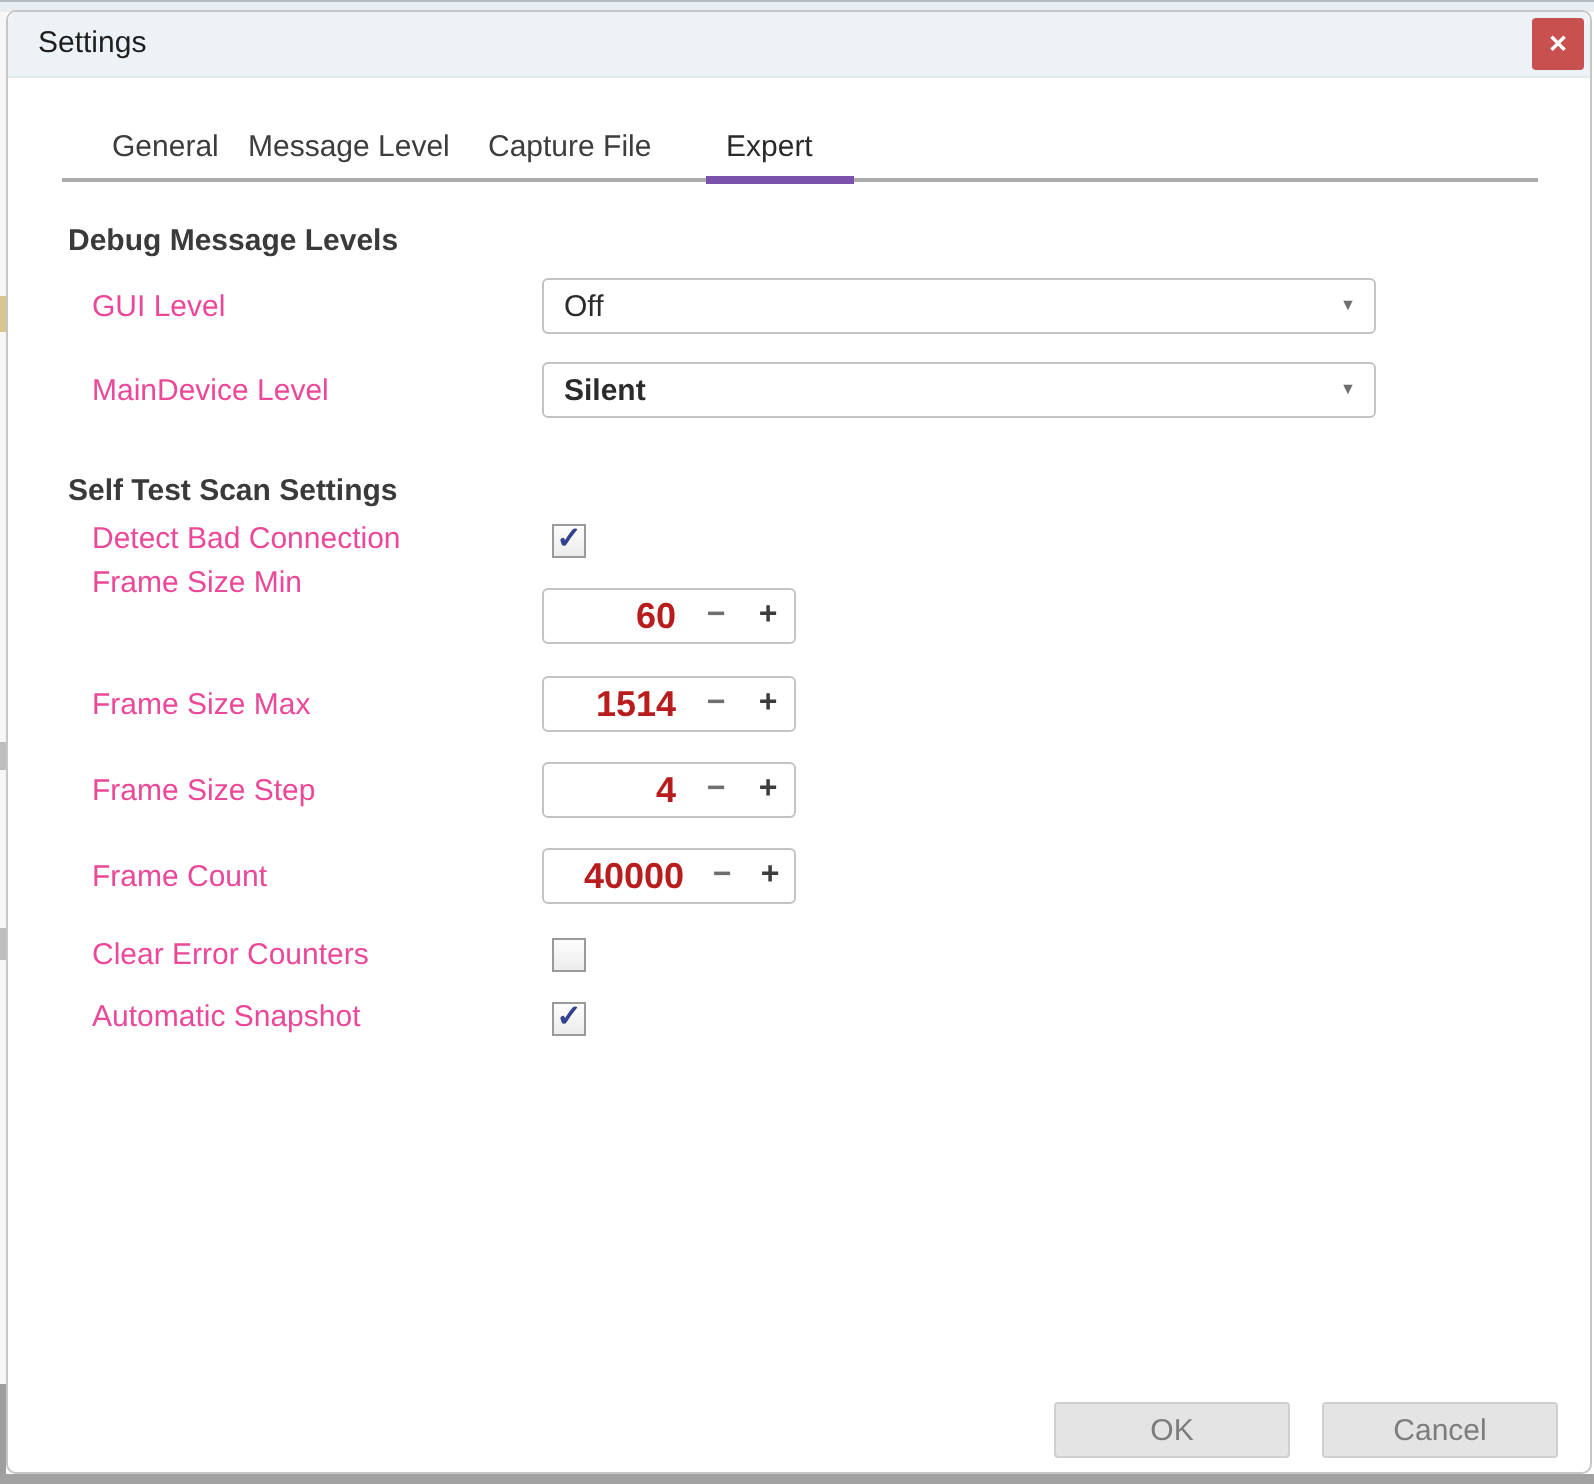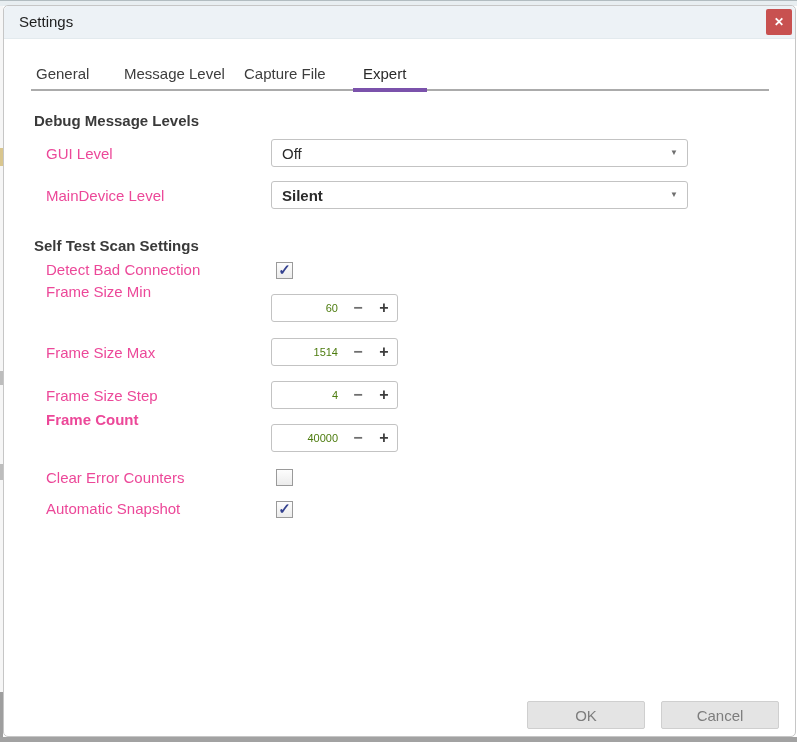--- a/index.html
+++ b/index.html
@@ -24,21 +24,21 @@
   .titlebar{position:absolute;top:0;left:0;right:0;height:33px;background:#edf2f6;
             border-radius:5px 5px 0 0;border-bottom:1px solid #e3eaee;box-sizing:border-box;}
   .title{position:absolute;left:15px;top:0;line-height:32px;font-size:15px;color:#1e1e1e;}
   .close-btn{position:absolute;top:3px;right:3px;width:26px;height:26px;background:var(--close,#c85150);
              border:none;border-radius:2px;padding:0;cursor:pointer;text-align:center;}
   .close-btn span{color:#ffffff;font-size:12px;font-weight:bold;line-height:26px;}
 
   
   .tab{position:absolute;top:56px;height:24px;line-height:24px;font-size:15px;color:#3d3d3d;cursor:pointer;z-index:3;}
   .tab.active{color:#2a2a2a;}
-  .tab-general{left:32px;}
+  .tab-general{left:52px;}
   .tab-message-level{left:120px;}
   .tab-capture-file{left:240px;}
   .tab-expert{left:359px;}
   .tabline{position:absolute;top:83px;left:27px;width:738px;height:2px;background:#ababab;z-index:1;}
   .tab-underline{position:absolute;top:82px;left:349px;width:74px;height:4px;background:var(--accent,#7b52ab);z-index:2;}
 
   
   .section-heading{position:absolute;left:30px;font-size:15px;font-weight:bold;color:#3a3a3a;}
   .heading-debug{top:106px;}
   .heading-selftest{top:231px;}
@@ -49,33 +49,33 @@
             box-sizing:border-box;background:#fff;display:flex;align-items:center;cursor:pointer;}
   .dd-gui{top:133px;}
   .dd-maindevice{top:175px;font-weight:bold;}
   .dd-value{flex:1;padding-left:10px;font-size:15px;color:#2b2b2b;}
   .dd-arrow{width:26px;text-align:center;color:#6f6f6f;font-size:8px;line-height:26px;}
 
   
   .spinner{position:absolute;left:267px;width:127px;height:28px;border:1px solid #c3c3c3;border-radius:3px;
            box-sizing:border-box;background:#fff;display:flex;align-items:center;}
   .sp-min{top:288px;} .sp-max{top:332px;} .sp-step{top:375px;} .sp-count{top:418px;padding-left:20px;}
-  .spin-value{flex:1;text-align:right;font-size:11px;color:#4d7c0f;padding-right:7px;}
+  .spin-value{flex:1;text-align:right;font-size:18px;color:#b91c1c;padding-right:7px;font-weight:bold;}
   .spin-btn{width:26px;height:26px;border:none;background:transparent;padding:0;cursor:pointer;
             font-family:inherit;font-size:16px;font-weight:bold;line-height:26px;}
   .spin-btn.minus{color:#6e6e6e;}
   .spin-btn.plus{color:#3d3d3d;}
 
   
   .checkbox{position:absolute;left:272px;width:17px;height:17px;border:1px solid #9a9a9a;
             background:linear-gradient(180deg,#fdfdfd,#ececec);box-sizing:border-box;cursor:pointer;
             font-size:15px;font-weight:bold;color:var(--check,#34418f);line-height:13px;text-align:center;overflow:visible;}
   .cb-detect{top:256px;} .cb-clear{top:463px;} .cb-auto{top:495px;}
   .lbl-detect{top:255px;} .lbl-gui{top:139px;} .lbl-maindevice{top:181px;}
-  .lbl-min{top:277px;} .lbl-max{top:338px;} .lbl-step{top:381px;} .lbl-count{top:405px;font-weight:bold;}
+  .lbl-min{top:277px;} .lbl-max{top:338px;} .lbl-step{top:381px;} .lbl-count{top:424px;}
   .lbl-clear{top:463px;} .lbl-auto{top:494px;}
 
   
   .btn{position:absolute;top:695px;width:118px;height:28px;background:#e4e4e4;border:1px solid #cfcfcf;
        border-radius:2px;font-family:inherit;font-size:15px;color:#7d7d7d;cursor:pointer;}
   .btn-ok{left:523px;}
   .btn-cancel{left:657px;}
 </style>
 </head>
 <body>

